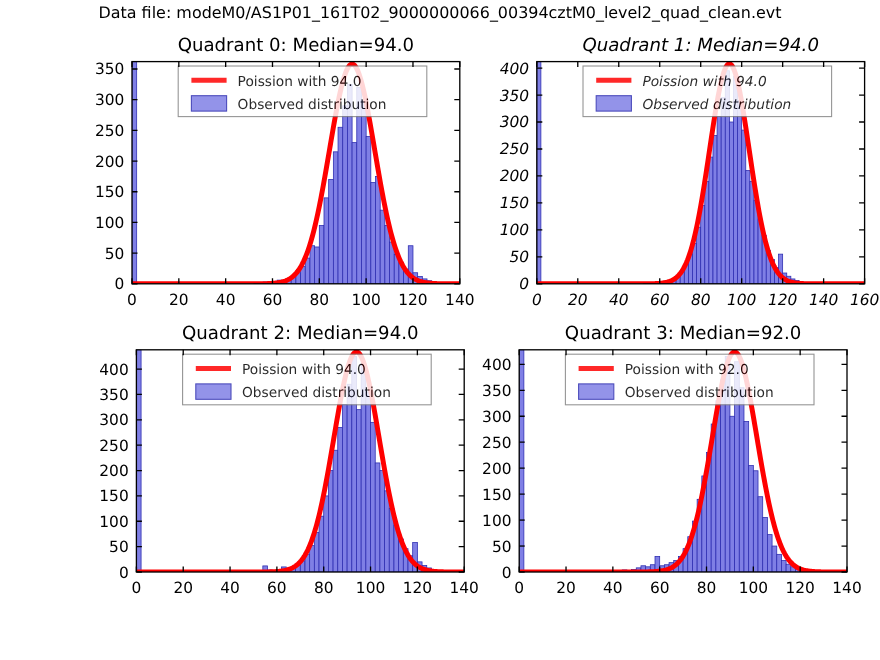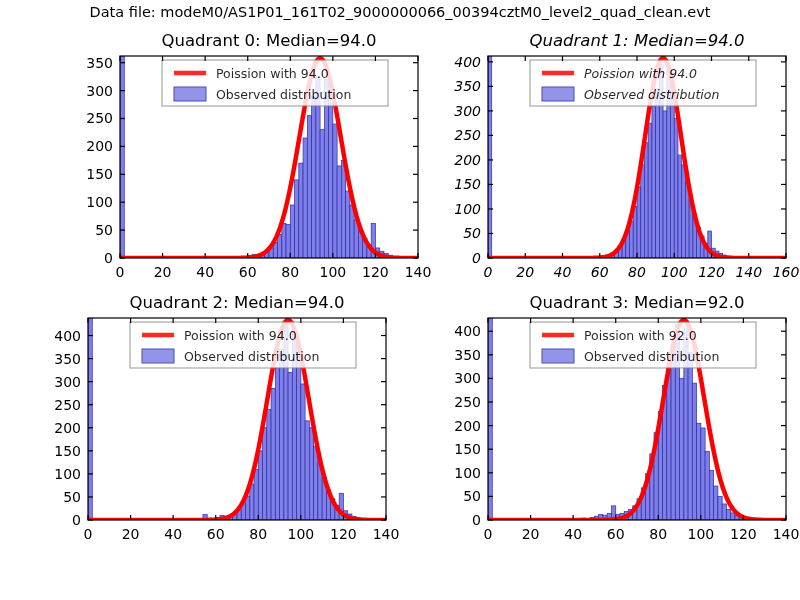--- a/index.html
+++ b/index.html
@@ -259,21 +259,21 @@
           <text x="81" y="89.9126213592233" text-anchor="end" class="tick-label">300</text>
           <line x1="88" y1="60.398058252427205" x2="93" y2="60.398058252427205" stroke="#000000" stroke-width="1.2"></line>
           <line x1="386" y1="60.398058252427205" x2="381" y2="60.398058252427205" stroke="#000000" stroke-width="1.2"></line>
           <text x="81" y="65.3980582524272" text-anchor="end" class="tick-label">350</text>
           <line x1="88" y1="35.88349514563106" x2="93" y2="35.88349514563106" stroke="#000000" stroke-width="1.2"></line>
           <line x1="386" y1="35.88349514563106" x2="381" y2="35.88349514563106" stroke="#000000" stroke-width="1.2"></line>
           <text x="81" y="40.88349514563106" text-anchor="end" class="tick-label">400</text>
         </g>
       </svg>
     </div>
-  <div class="panel" id="panel-2" style="left: 0px; top: 288px; width: 400px; height: 272px;">
+  <div class="panel" id="panel-2" style="left: 0px; top: 288px; width: 400px; height: 272px; padding-left: 36px;">
       <svg width="400" height="272" viewBox="0 0 400 272">
         <defs>
           <clipPath id="clip-quadrant-2">
             <rect x="88" y="30" width="298" height="202"></rect>
           </clipPath>
         </defs>
         <text x="237" y="20" text-anchor="middle" class="panel-title">Quadrant 2: Median=94.0</text>
         <rect x="88" y="30" width="298" height="202" fill="#ffffff"></rect>
         <g clip-path="url(#clip-quadrant-2)">
           <g>
@@ -379,21 +379,21 @@
           <text x="81" y="98.64383561643837" text-anchor="end" class="tick-label">300</text>
           <line x1="88" y1="70.58447488584474" x2="93" y2="70.58447488584474" stroke="#000000" stroke-width="1.2"></line>
           <line x1="386" y1="70.58447488584474" x2="381" y2="70.58447488584474" stroke="#000000" stroke-width="1.2"></line>
           <text x="81" y="75.58447488584474" text-anchor="end" class="tick-label">350</text>
           <line x1="88" y1="47.525114155251146" x2="93" y2="47.525114155251146" stroke="#000000" stroke-width="1.2"></line>
           <line x1="386" y1="47.525114155251146" x2="381" y2="47.525114155251146" stroke="#000000" stroke-width="1.2"></line>
           <text x="81" y="52.525114155251146" text-anchor="end" class="tick-label">400</text>
         </g>
       </svg>
     </div>
-  <div class="panel" id="panel-3" style="left: 400px; top: 288px; width: 400px; height: 272px;">
+  <div class="panel" id="panel-3" style="left: 384px; top: 288px; width: 400px; height: 272px;">
       <svg width="400" height="272" viewBox="0 0 400 272">
         <defs>
           <clipPath id="clip-quadrant-3">
             <rect x="88" y="30" width="298" height="202"></rect>
           </clipPath>
         </defs>
         <text x="237" y="20" text-anchor="middle" class="panel-title">Quadrant 3: Median=92.0</text>
         <rect x="88" y="30" width="298" height="202" fill="#ffffff"></rect>
         <g clip-path="url(#clip-quadrant-3)">
           <g>

